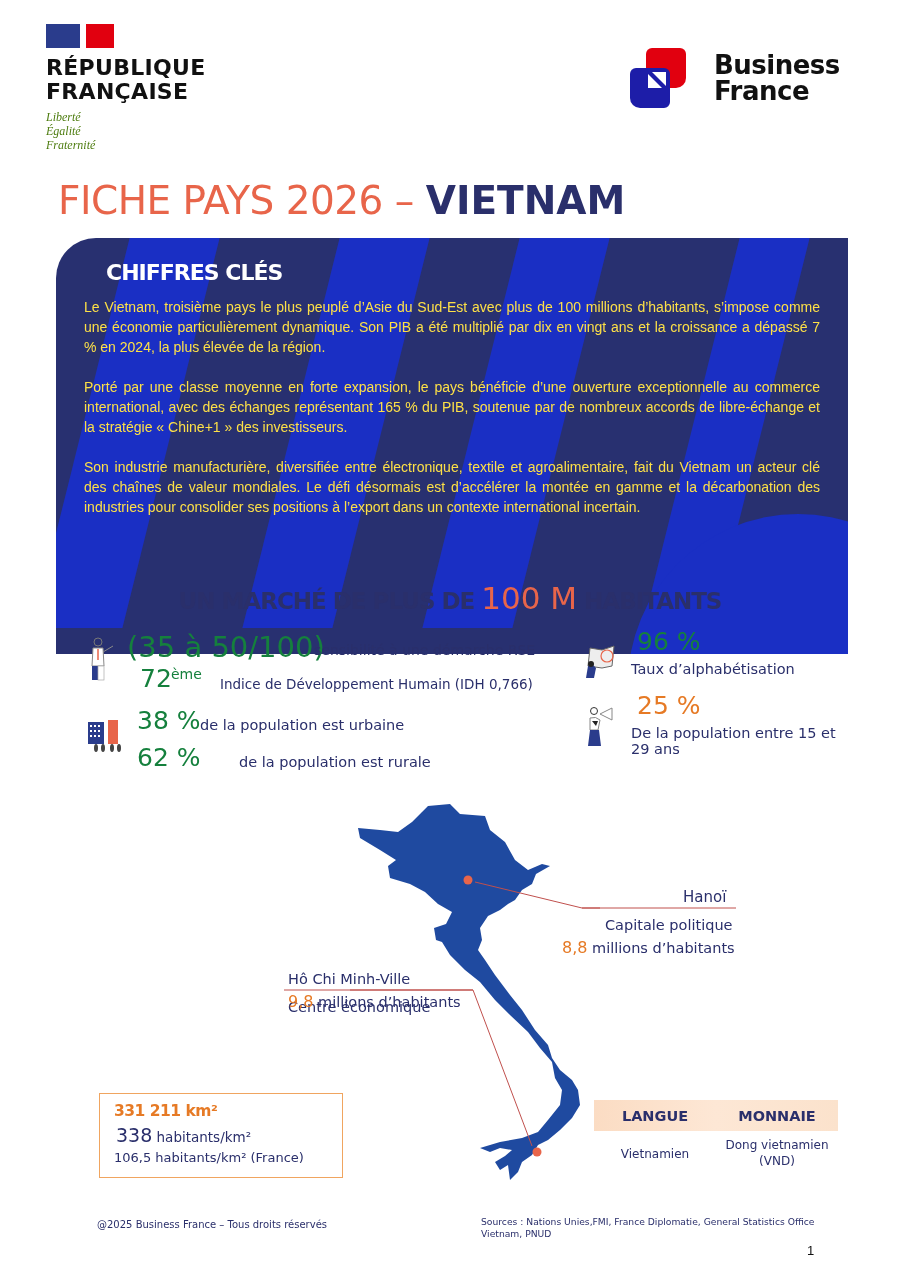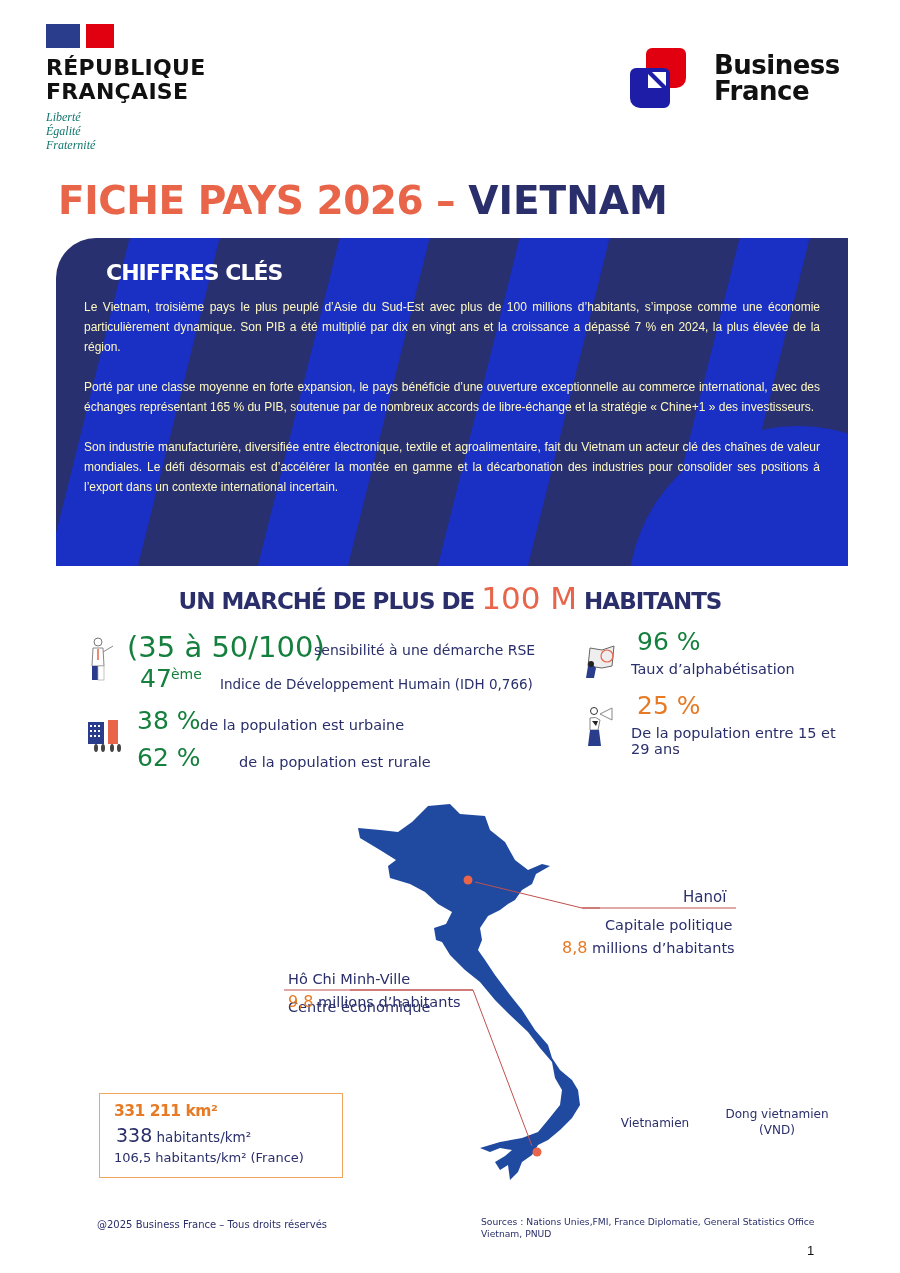--- a/index.html
+++ b/index.html
@@ -6,40 +6,40 @@
   html, body { width: 900px; height: 1273px; background: #ffffff; overflow: hidden; }
   body { position: relative; font-family: "Liberation Sans", "DejaVu Sans", sans-serif; color: #2a2f6b; }
 
   
   .rf-logo { position: absolute; left: 46px; top: 24px; }
   .rf-flag { width: 68px; height: 24px; display: flex; }
   .rf-flag .blue { width: 34px; height: 24px; background: #2a3c8c; }
   .rf-flag .white { width: 6px; height: 24px; background: #fff; }
   .rf-flag .red { width: 28px; height: 24px; background: #e1000f; border-radius: 0 0 0 0; }
   .rf-name { margin-top: 8px; font-family: "DejaVu Sans", sans-serif; font-weight: bold; font-size: 22px; line-height: 24px; color: #111; letter-spacing: 0.3px; }
-  .rf-motto { margin-top: 6px; font-family: "Liberation Serif", serif; font-style: italic; font-size: 12px; line-height: 14px; color: #0f766e; }
+  .rf-motto { margin-top: 6px; font-family: "Liberation Serif", serif; font-style: italic; font-size: 12px; line-height: 14px; color: #4d7c0f; }
 
   .bf-logo { position: absolute; left: 630px; top: 48px; display: flex; align-items: center; }
   .bf-mark { position: relative; width: 56px; height: 60px; }
   .bf-mark .sq-red { position: absolute; right: 0; top: 0; width: 40px; height: 40px; background: #e1000f; border-radius: 6px 6px 10px 6px; }
   .bf-mark .sq-blue { position: absolute; left: 0; bottom: 0; width: 40px; height: 40px; background: #1d1da8; border-radius: 6px 6px 6px 10px; }
   .bf-text { margin-left: 28px; font-family: "DejaVu Sans", sans-serif; font-weight: bold; font-size: 26px; line-height: 26px; color: #111; letter-spacing: -0.5px; }
 
   
   .title { position: absolute; left: 58px; top: 178px; font-size: 39px; line-height: 46px; white-space: nowrap; }
-  .title .t-light { color: #e8654a; font-family: "DejaVu Sans", sans-serif; font-weight: bold; letter-spacing: -0.5px; }
+  .title .t-light { color: #e8654a; font-family: "DejaVu Sans", sans-serif; font-weight: normal; letter-spacing: -0.5px; }
   .title .t-bold { color: #2a2f6b; font-family: "DejaVu Sans", sans-serif; font-weight: bold; }
 
   
-  .panel { position: absolute; left: 56px; top: 238px; width: 792px; height: 328px; background: #283070; border-radius: 40px 0 0 0; overflow: hidden; }
+  .panel { position: absolute; left: 56px; top: 238px; width: 792px; height: 416px; background: #283070; border-radius: 40px 0 0 0; overflow: hidden; }
   .panel .stripe { position: absolute; top: -40px; width: 90px; height: 430px; background: #1a2fc4; transform: skewX(-14deg); }
   .panel .arc { position: absolute; right: -120px; bottom: -200px; width: 340px; height: 340px; border-radius: 50%; background: #1a2fc4; }
   .panel-content { position: absolute; left: 0; top: 0; width: 100%; height: 100%; padding: 22px 28px 0 28px; }
   .panel h2 { font-family: "DejaVu Sans", sans-serif; font-weight: bold; font-size: 22px; color: #ffffff; letter-spacing: -1px; margin-left: 22px; margin-bottom: 12px; }
-  .panel p { font-family: "Liberation Sans", sans-serif; color: #fef9c3; font-size: 12px; line-height: 20px; text-align: justify; margin-bottom: 20px; }
+  .panel p { font-family: "Liberation Sans", sans-serif; color: #fde047; font-size: 14px; line-height: 20px; text-align: justify; margin-bottom: 20px; }
 
   
   .market-title { position: absolute; left: 0; width: 900px; top: 580px; text-align: center; white-space: nowrap; }
   .market-title .mb { font-family: "DejaVu Sans", sans-serif; font-weight: bold; font-size: 23px; color: #2a2f6b; letter-spacing: -1px; }
   .market-title .mo { font-family: "DejaVu Sans", sans-serif; font-size: 31px; color: #e8654a; }
 
   
   .stat-icon { position: absolute; }
   .orange { color: #15803d; font-family: "DejaVu Sans", sans-serif; }
   .navy { color: #2a2f6b; font-family: "DejaVu Sans", sans-serif; }
@@ -181,21 +181,21 @@
 <svg class="stat-icon" style="left:586px;top:706px" width="30" height="42" viewBox="0 0 30 42">
   <circle cx="8" cy="5" r="3.5" fill="none" stroke="#333" stroke-width="1"></circle>
   <path d="M14 8 L26 2 L26 14 Z" fill="#fff" stroke="#888" stroke-width="1"></path>
   <path d="M4 12 Q10 10 14 14 L12 24 L4 24 Z" fill="#fff" stroke="#888" stroke-width="1"></path>
   <path d="M6 15 L12 15 L10 20 Z" fill="#222"></path>
   <path d="M4 24 L13 24 L15 40 L2 40 Z" fill="#2a3c8c"></path>
 </svg>
 
 <div class="abs orange s-rse-val">(35 à 50/100)</div>
 <div class="abs navy s-rse-lbl">sensibilité à une démarche RSE</div>
-<div class="abs orange s-idh-val">47</div>
+<div class="abs orange s-idh-val">72</div>
 <div class="abs orange s-idh-sup">ème</div>
 <div class="abs navy s-idh-lbl">Indice de Développement Humain (IDH 0,766)</div>
 
 <div class="abs orange s-urb-val">38 %</div>
 <div class="abs navy s-urb-lbl">de la population est urbaine</div>
 <div class="abs orange s-rur-val">62 %</div>
 <div class="abs navy s-rur-lbl">de la population est rurale</div>
 
 <div class="abs orange s-alpha-val">96 %</div>
 <div class="abs navy s-alpha-lbl">Taux d’alphabétisation</div>
@@ -232,20 +232,24 @@
 
 <div class="area-box">
   <div class="area-km">331 211 km²</div>
   <div class="area-dens">
     <span class="big">338</span><span> habitants/km²</span>
   </div>
   <div class="area-fr">106,5 habitants/km² (France)</div>
 </div>
 
 <div class="lang-table">
+  <div class="lt-head">
+    <div>LANGUE</div>
+    <div>MONNAIE</div>
+  </div>
   <div class="lt-body">
     <div class="c1">Vietnamien</div>
     <div>Dong vietnamien (VND)</div>
   </div>
 </div>
 
 <div class="footer-left">@2025 Business France – Tous droits réservés</div>
 <div class="footer-right">Sources : Nations Unies,FMI, France Diplomatie, General Statistics Office Vietnam, PNUD</div>
 <div class="page-num">1</div>
 

